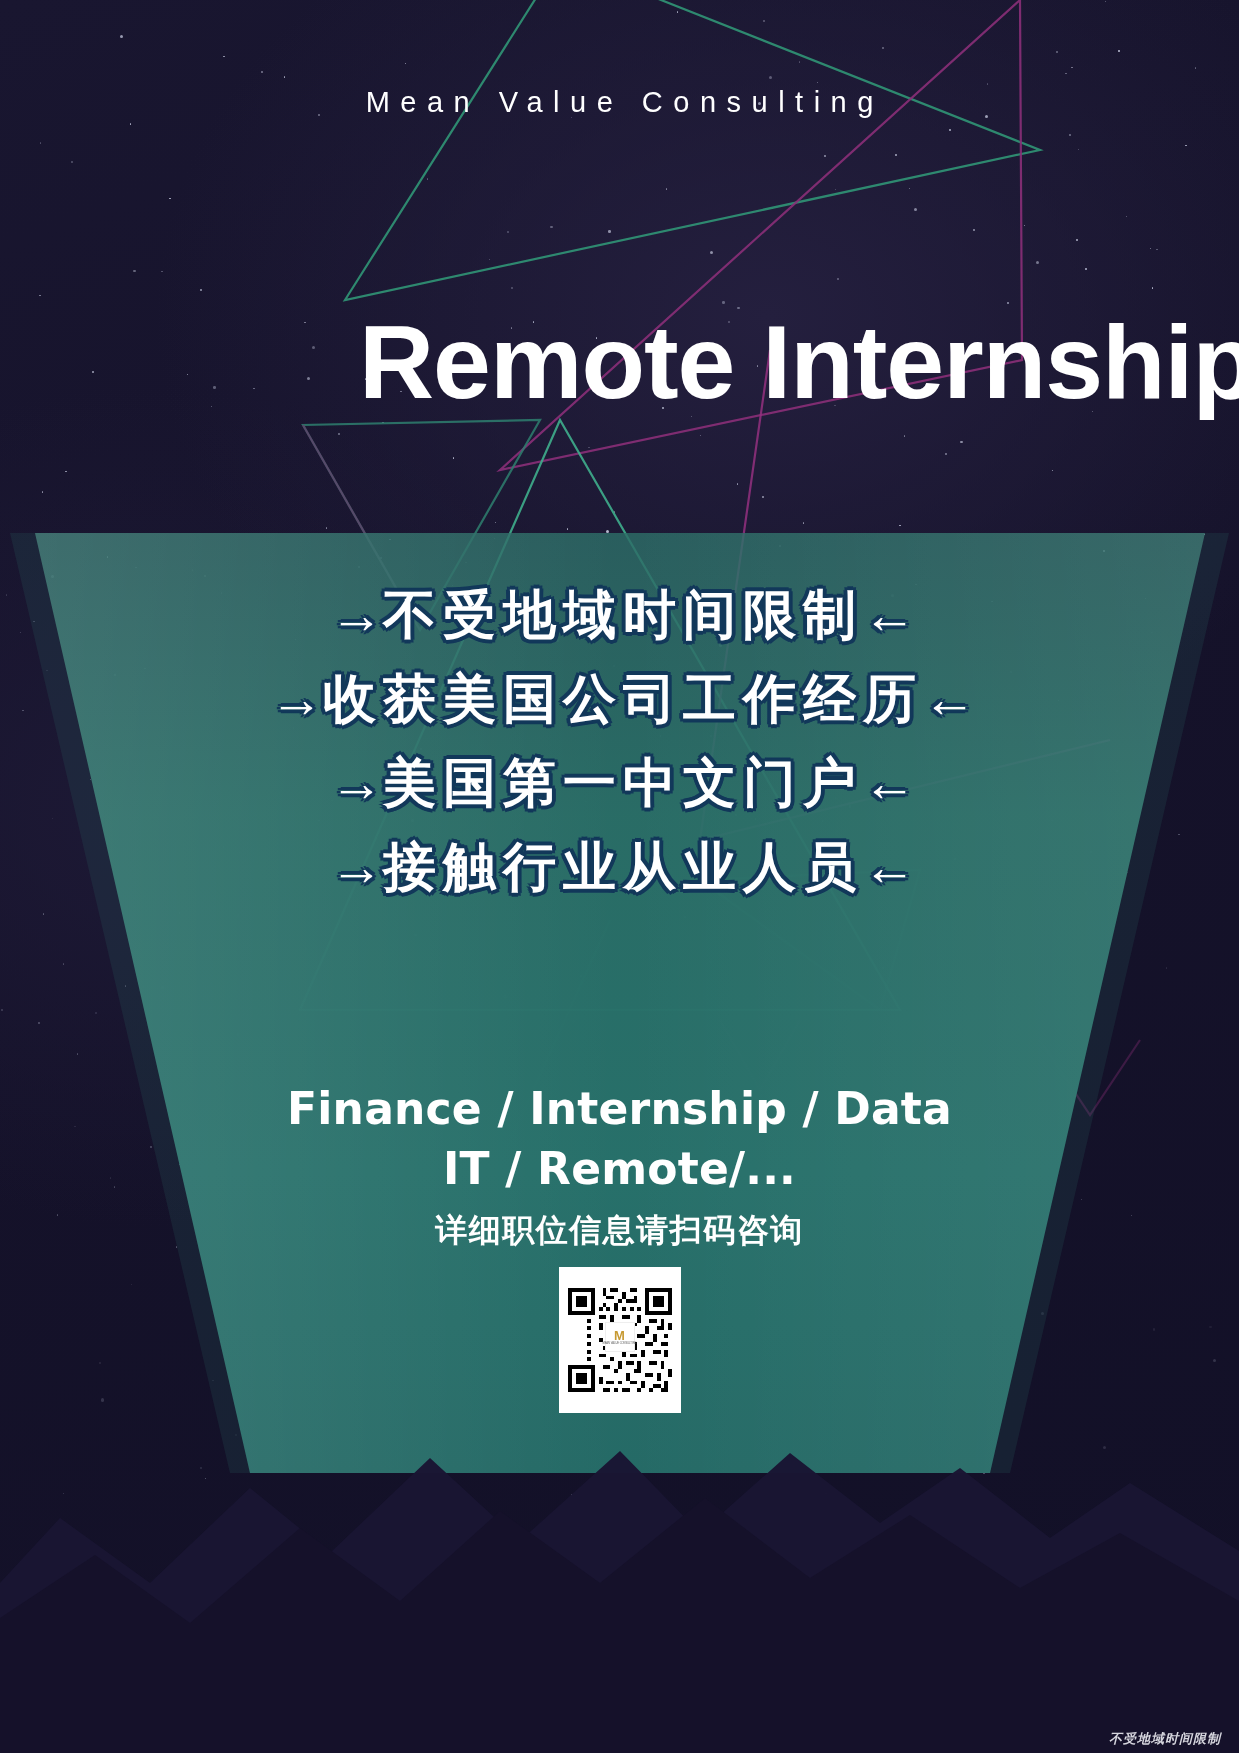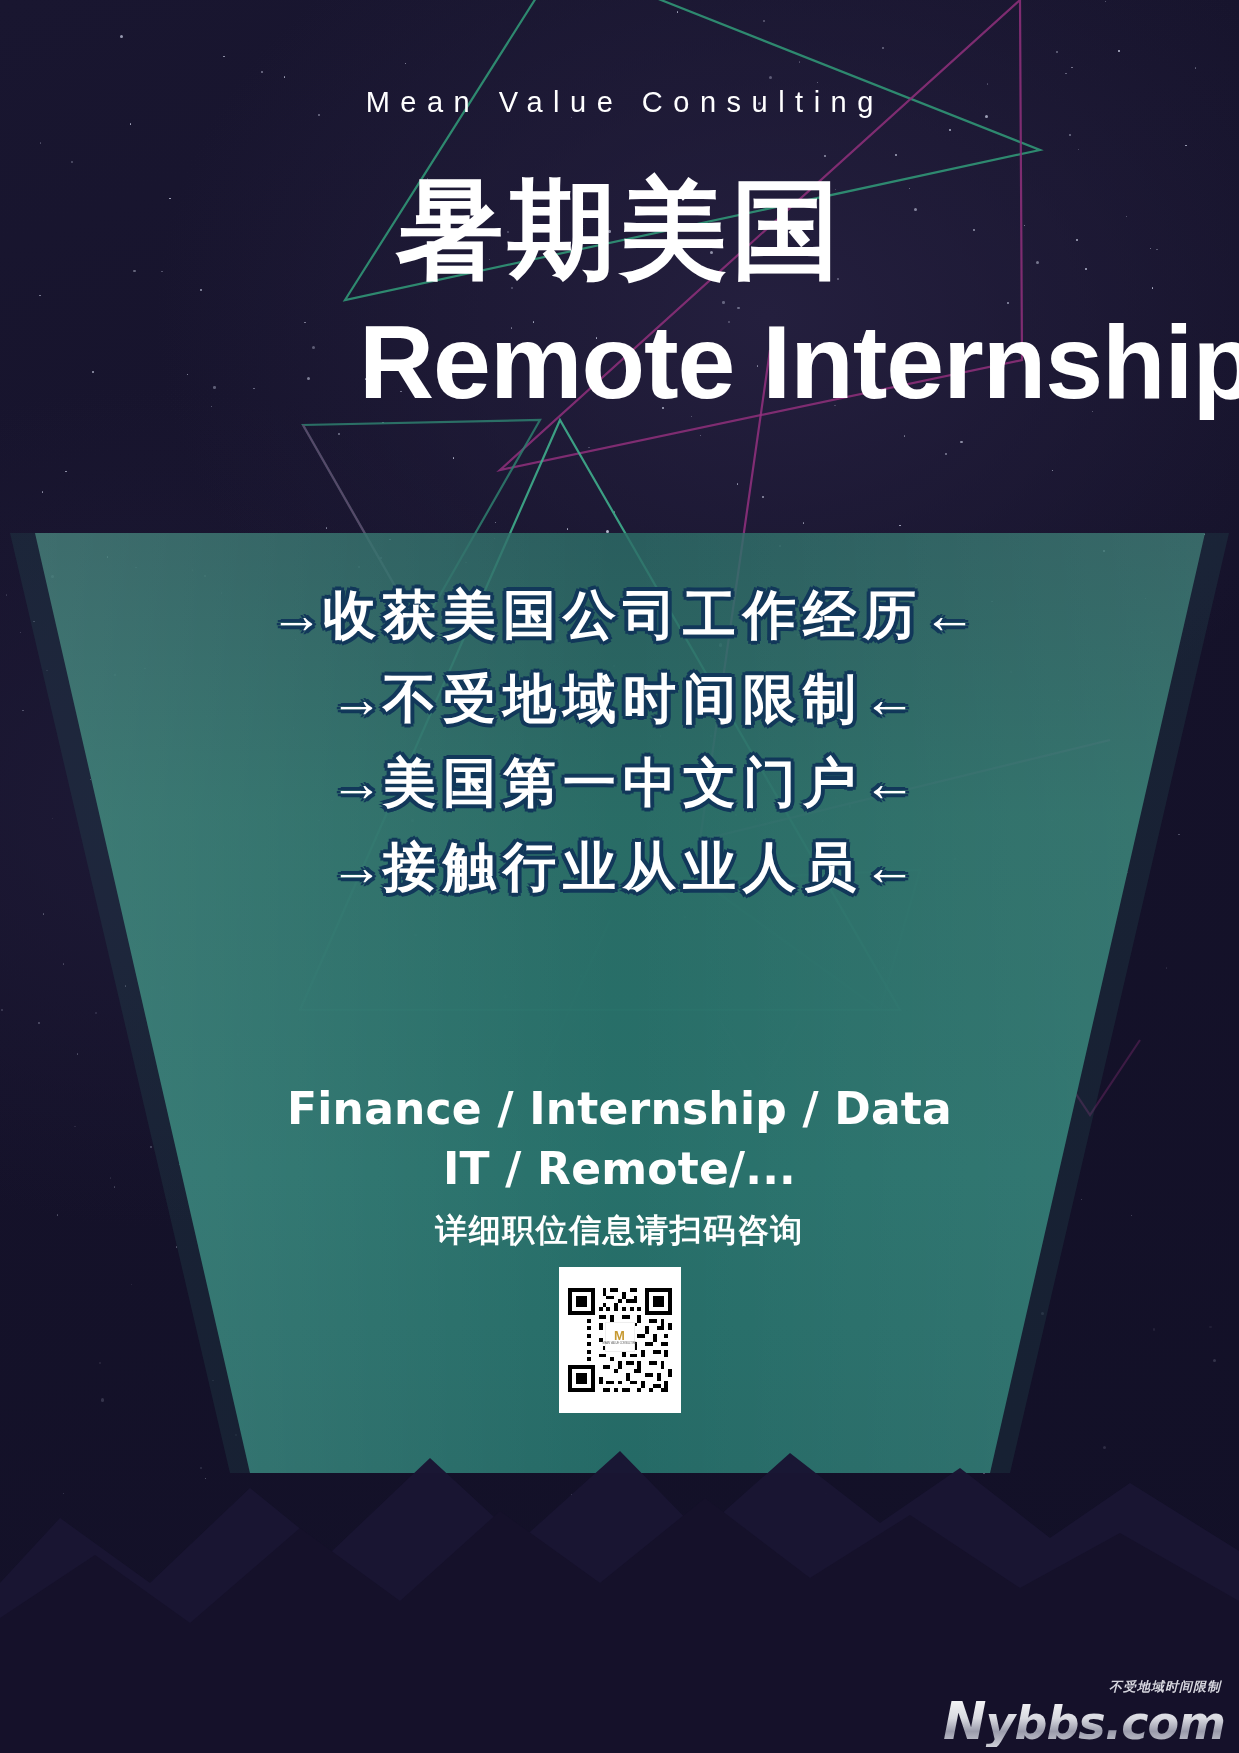--- a/index.html
+++ b/index.html
@@ -530,30 +530,29 @@
              L620,168 L700,250 L790,170 L880,240 L960,185 L1050,255 L1130,200
              L1239,268 L1239,470 Z" fill="#191533" opacity="0.98"></path>
     <path d="M0,470 L0,335 L95,272 L190,340 L300,245 L400,318 L500,228 L600,300
              L705,215 L810,295 L910,232 L1020,305 L1120,250 L1239,318 L1239,470 Z" fill="#15112a"></path>
   </svg>
 
   <div class="content">
 
     <div class="brand">Mean Value Consulting</div>
 
-    <div class="title-cn">暑期美国</div>
 
     <div class="title-en">Remote Internship</div>
 
     <div class="bullets">
       <p class="bullet">
-        <span class="ar">→</span><span>收获美国公司工作经历</span><span class="ar">←</span>
+        <span class="ar">→</span><span>不受地域时间限制</span><span class="ar">←</span>
       </p>
       <p class="bullet">
-        <span class="ar">→</span><span>不受地域时间限制</span><span class="ar">←</span>
+        <span class="ar">→</span><span>收获美国公司工作经历</span><span class="ar">←</span>
       </p>
       <p class="bullet">
         <span class="ar">→</span><span>美国第一中文门户</span><span class="ar">←</span>
       </p>
       <p class="bullet">
         <span class="ar">→</span><span>接触行业从业人员</span><span class="ar">←</span>
       </p>
     </div>
 
     <div class="fields">
@@ -669,17 +668,16 @@
       </svg>
       <div class="qr-logo">
         <div class="mark">M</div>
         <div class="sub">MEAN VALUE CONSULTING</div>
       </div>
     </div>
 
 
     <div class="watermark">
       <div class="wm-cn">不受地域时间限制</div>
-      <div class="wm-en"><span class="big">N</span><span>ybbs.com</span></div>
     </div>
 
   </div>
 </div>
 
 </body></html>

